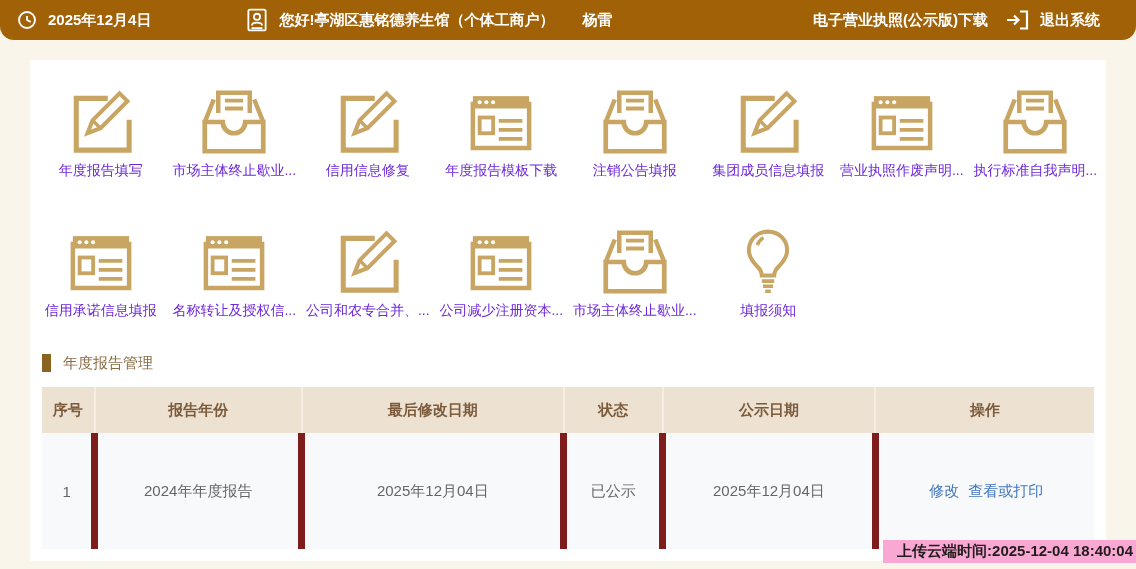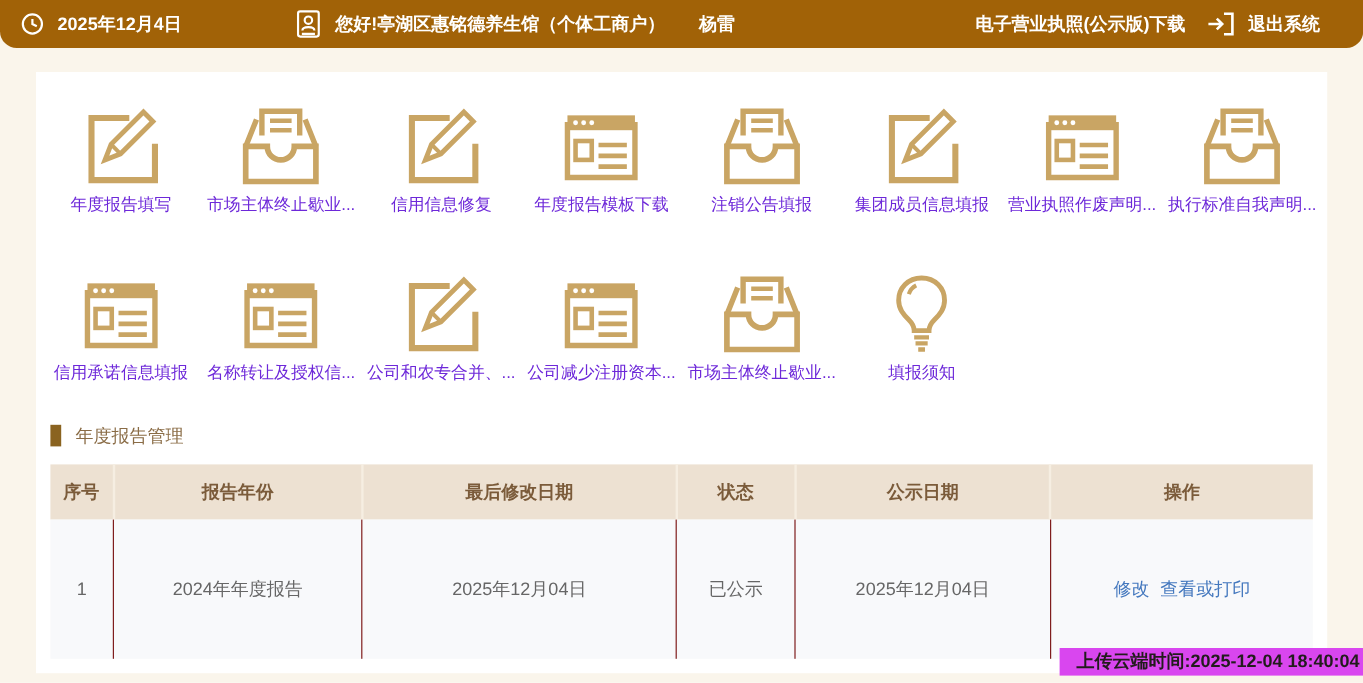--- a/index.html
+++ b/index.html
@@ -45,28 +45,28 @@
   .report-table{
     width:calc(100% - 24px);margin:0 12px;border-collapse:collapse;table-layout:fixed;
   }
   .report-table th{
     background:#EDE1D2;color:#7B5B3A;font-weight:700;font-size:15px;
     height:44px;border-left:2px solid #F6EEE2;margin-top:30px;
   }
   .report-table th:first-child{border-left:none;}
   .report-table td{
     background:#F8F9FB;color:#666;font-size:15px;text-align:center;
-    height:114px;border-left:1px solid #7f1d1d;
+    height:114px;border-left:7px solid #7f1d1d;
   }
   .report-table td:first-child{border-left:none;}
   .ops a{color:#4478BE;text-decoration:none;cursor:pointer;}
   .ops a + a{margin-left:9px;}
   
   .footer-strip{
-    position:absolute;right:0;bottom:6px;background:#d946ef;
+    position:absolute;right:0;bottom:6px;background:#f9a8d4;
     padding:2px 3px 2px 14px;font-size:15px;font-weight:700;color:#221C1C;
     z-index:5;
   }
   .defs{position:absolute;width:0;height:0;overflow:hidden;}
 </style>
 </head>
 <body>
 
 <svg class="defs" aria-hidden="true">
   <defs>

